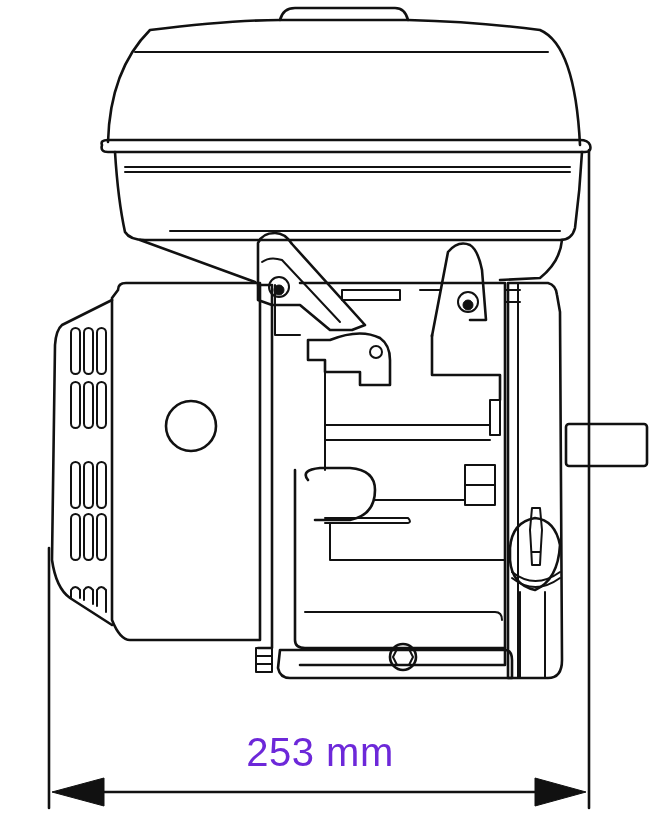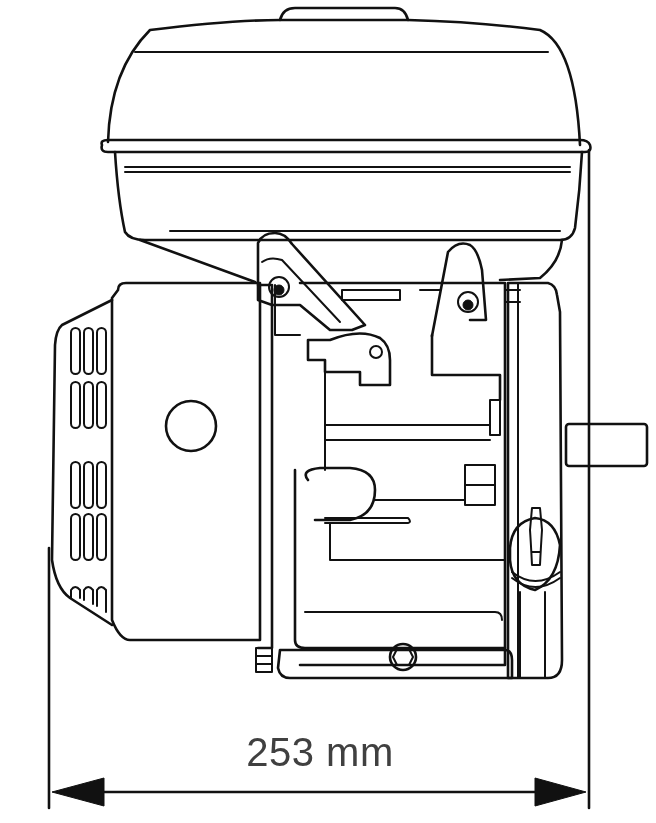--- a/index.html
+++ b/index.html
@@ -4,21 +4,21 @@
   <style>
     html, body { margin: 0; padding: 0; background: #ffffff; }
     body { width: 656px; height: 823px; position: relative; overflow: hidden; }
     #drawing { position: absolute; left: 0; top: 0; width: 656px; height: 823px; }
     .ln { fill: none; stroke: #111; stroke-width: 2.6; stroke-linejoin: round; stroke-linecap: round; }
     .ln-thin { fill: none; stroke: #111; stroke-width: 2; stroke-linejoin: round; stroke-linecap: round; }
     .fill-w { fill: #fff; stroke: #111; stroke-width: 2.6; stroke-linejoin: round; }
     .dark { fill: #111; stroke: #111; stroke-width: 1; }
     .dim-label {
       position: absolute; left: 200px; top: 730px; width: 240px; text-align: center;
-      font-family: "Liberation Sans", sans-serif; font-size: 40px; color: #404040;
+      font-family: "Liberation Sans", sans-serif; font-size: 40px; color: #6d28d9;
       letter-spacing: 0.5px;
     }
   </style>
 </head>
 <body>
 
 <svg id="drawing" viewBox="0 0 656 823" xmlns="http://www.w3.org/2000/svg">
 
   <g>
     <path class="ln" d="M280 20 Q283 8 295 8 L395 8 Q405 8 408 20"></path>

